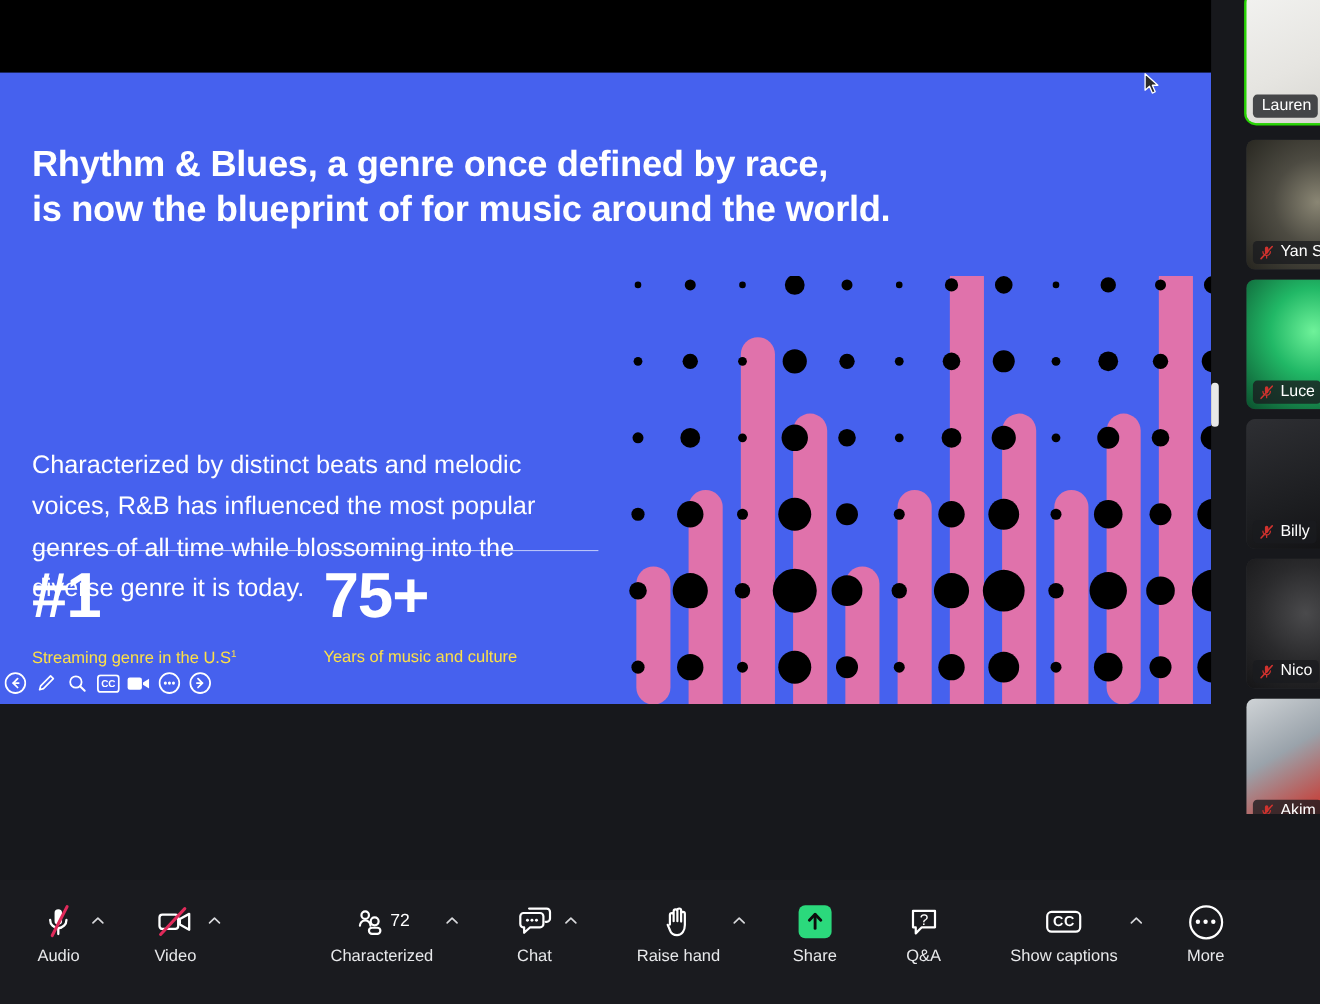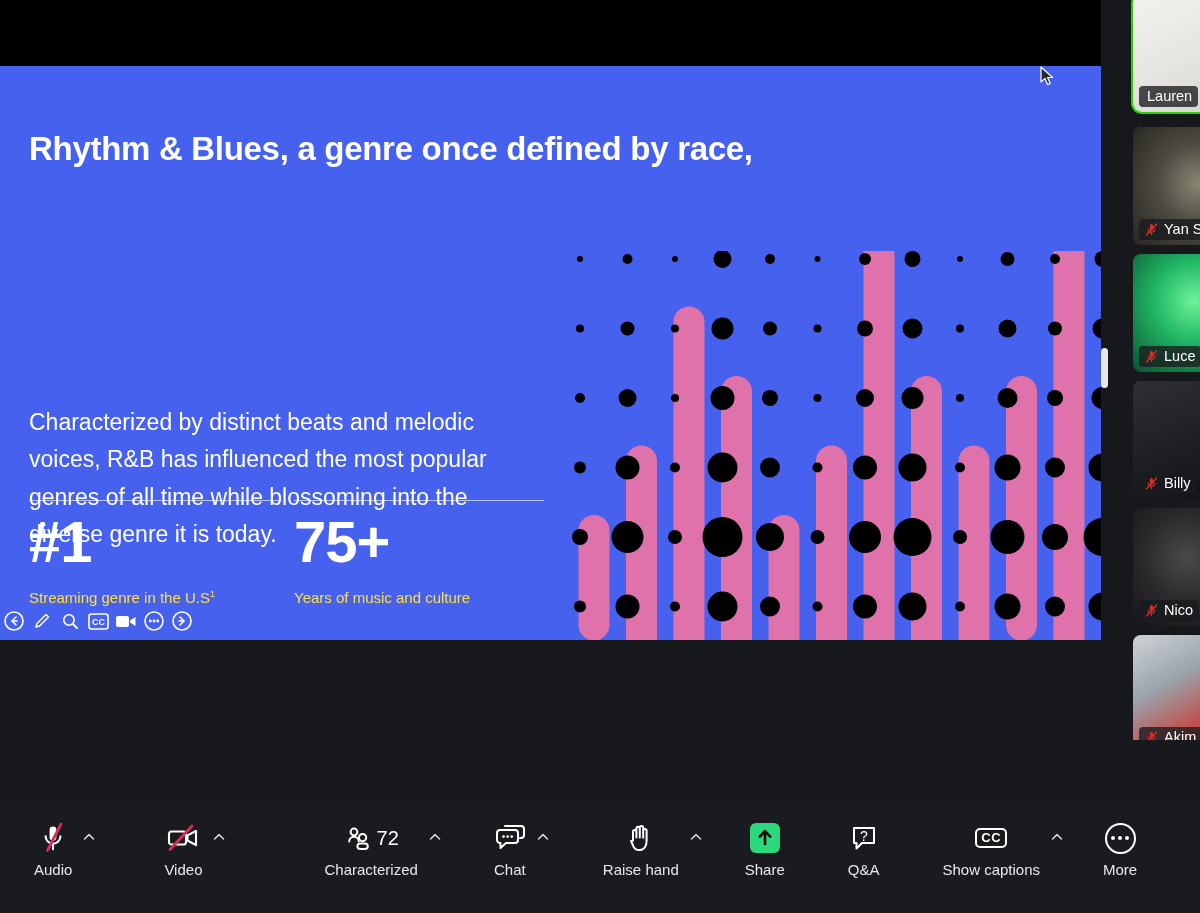--- a/index.html
+++ b/index.html
@@ -111,21 +111,21 @@
     display: flex; flex-direction: column; align-items: center;
     cursor: pointer; position: relative;
   }
   .ctl .glyph {
     height: 38px; display: flex; align-items: center; justify-content: center;
     color: #fff;
   }
   .ctl .lbl {
     color: #e8e9eb; font-size: 15px; margin-top: 4px; white-space: nowrap;
   }
-  .ctl .count { color: #fff; font-size: 20px; margin-left: 5px; }
+  .ctl .count { color: #fff; font-size: 16px; margin-left: 5px; }
   .chev {
     position: absolute; right: -24px; top: 11px;
     color: #d8d9dc; width: 14px; height: 14px;
   }
   .share-sq {
     width: 30px; height: 30px; background: #2bd97c; border-radius: 6px;
     display: flex; align-items: center; justify-content: center;
   }
   .cc-box {
     border: 2px solid #fff; border-radius: 5px; padding: 1px 4px;
@@ -142,20 +142,21 @@
 <body>
 
 <div id="app">
 
   <div id="stage">
 
     <div id="slide">
 
       <div class="headline">
         <div>Rhythm &amp; Blues, a genre once defined by race,</div>
+        <div>is now the blueprint of for music around the world.</div>
       </div>
 
       <div class="bodycopy">Characterized by distinct beats and melodic voices, R&amp;B has influenced the most popular genres of all time while blossoming into the diverse genre it is today.</div>
 
       <div class="stats">
         <div class="stat">
           <div class="rule"></div>
           <div class="big">#1</div>
           <div class="cap"><span>Streaming genre in the U.S</span><sup>1</sup></div>
         </div>
@@ -424,21 +425,21 @@
           <path d="M15 23v5.2" stroke="#fff" stroke-width="2.1" stroke-linecap="round"></path>
           <path d="M9.5 29.5 L23 3.2" stroke="#e02a5a" stroke-width="2.8" stroke-linecap="round"></path>
         </svg>
       </div>
       <div class="lbl">Audio</div>
       <svg class="chev" viewBox="0 0 14 14">
         <path d="M2.5 9 L7 4.6 L11.5 9" fill="none" stroke="#d8d9dc" stroke-width="1.5" stroke-linecap="round" stroke-linejoin="round"></path>
       </svg>
     </div>
 
-    <div class="ctl" style="margin-left:92px">
+    <div class="ctl" style="margin-left:68px">
       <div class="glyph">
         <svg width="36" height="34" viewBox="0 0 36 34">
           <rect x="4" y="10.5" width="17" height="13" rx="2.6" fill="none" stroke="#fff" stroke-width="2.1"></rect>
           <path d="M22.5 14.5 L31 9.8 V24.2 L22.5 19.5 Z" fill="none" stroke="#fff" stroke-width="2.1" stroke-linejoin="round"></path>
           <path d="M5 28.5 L27 5" stroke="#e02a5a" stroke-width="2.8" stroke-linecap="round"></path>
         </svg>
       </div>
       <div class="lbl">Video</div>
       <svg class="chev" viewBox="0 0 14 14">
         <path d="M2.5 9 L7 4.6 L11.5 9" fill="none" stroke="#d8d9dc" stroke-width="1.5" stroke-linecap="round" stroke-linejoin="round"></path>

